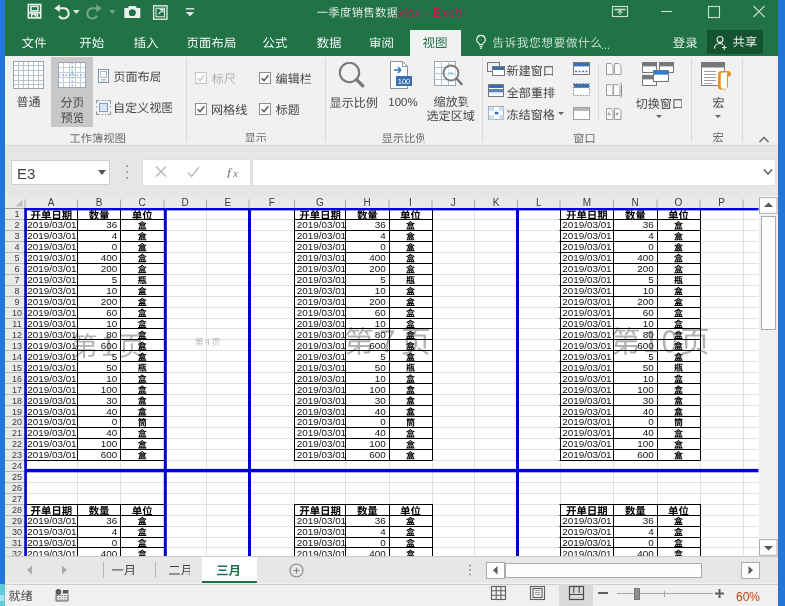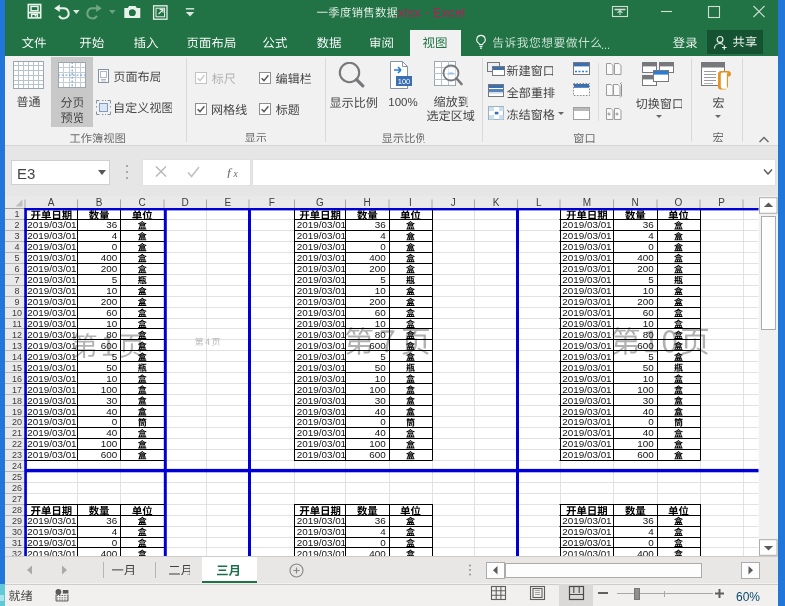--- a/index.html
+++ b/index.html
@@ -868,14 +868,14 @@
 <rect x="2.5" y="1.5" width="14" height="13"></rect>
     <path d="M6.8 1.5V8m5.4-6.5V8M2.5 9.5h14" stroke-width="1.1"></path>
   </svg>
 <div class="abs" style="left:598px;top:589.5px;width:10px;height:4px;border-top:2px solid #5f5f5f;margin-top:2px"></div>
 <div class="abs" style="left:616.5px;top:592.7px;width:96px;height:1.6px;background:#a8a8a8"></div>
 <div class="abs" style="left:663.5px;top:590.5px;width:1.2px;height:6px;background:#a8a8a8"></div>
 <div class="abs" style="left:633.5px;top:587.5px;width:6.5px;height:12px;background:#8f8f8f;border:1px solid #777"></div>
 <svg class="abs" style="left:713.5px;top:588px" width="11" height="11" viewBox="0 0 11 11" stroke="#5f5f5f" stroke-width="2">
     <path d="M5.5 1v9M1 5.5h9"></path>
   </svg>
-<div class="abs" style="left:736px;top:589.5px;width:34px;height:13px;font-size:12px;color:#0c4a6e">60%</div>
+<div class="abs" style="left:736px;top:589.5px;width:34px;height:13px;font-size:12px;color:#c2410c">60%</div>
 <div class="abs" style="left:0px;top:583.5px;width:5px;height:22.5px;background:#5fc9da"></div>
 <div class="abs" style="left:0px;top:595px;width:4px;height:6px;background:#a9e4ec"></div>
 </body></html>

